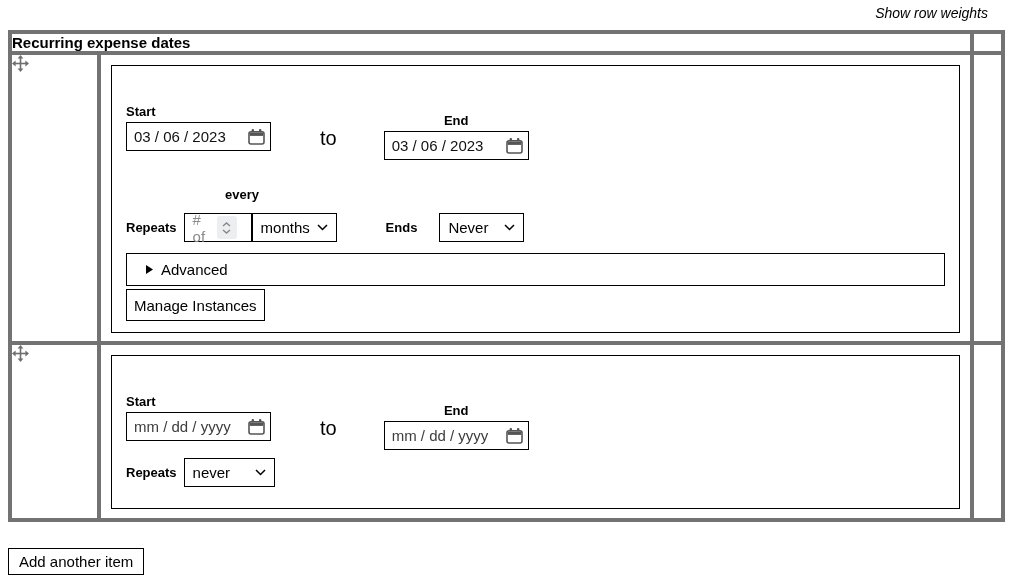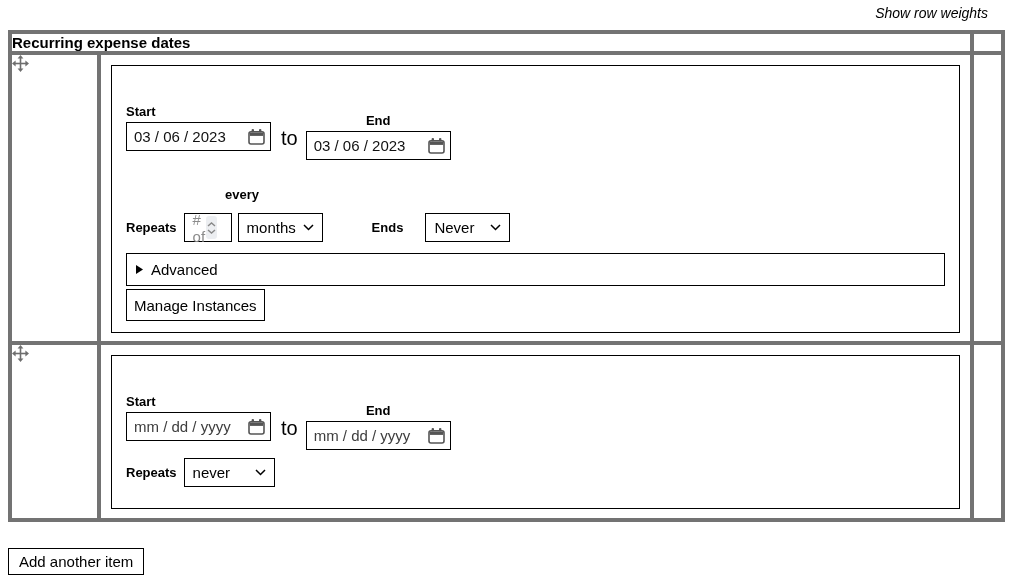--- a/index.html
+++ b/index.html
@@ -27,21 +27,21 @@
     text-align: left; font-size: 15px; font-weight: bold;
     padding: 14px 12px 13px 12px;
   }
   td.handle-cell { padding: 11px 0 0 16px; }
   .drag-handle { display: inline-block; cursor: move; line-height: 0; }
   .item-fieldset {
     margin: 10px 10px 8px 10px; border: 1px solid #000;
     padding: 0 14px 11px 14px; background: #fff;
   }
   .item-fieldset.second { margin-bottom: 6px; padding-bottom: 21px; }
-  .dates-row { display: flex; align-items: flex-start; margin-top: 39px; }
+  .dates-row { display: flex; align-items: flex-start; margin-top: 39px; gap: 39px; }
   .field-label {
     display: block; font-size: 13px; font-weight: bold;
     line-height: 13px; margin-bottom: 4px; color: #000;
   }
   .end-group { position: relative; top: 9px; }
   .end-group .field-label { text-align: center; }
   .date-input {
     width: 145px; height: 29px; border: 1px solid #000; background: #fff;
     display: flex; align-items: center; justify-content: space-between;
     padding: 0 5px 0 7px; font-size: 15px; color: #111; cursor: text;
@@ -49,42 +49,42 @@
   .date-input.empty { color: #3d3d3d; }
   .to-sep { font-size: 20px; margin: 22px 8px 0 10px; text-align: right; }
   .every-label {
     font-size: 13px; font-weight: bold; line-height: 13px;
     margin: 37px 0 0 99px;
   }
   .repeats-row { display: flex; align-items: center; margin-top: 12px; }
   .inline-label { font-size: 13px; font-weight: bold; }
   .repeats-gap { margin-right: 7px; }
   .number-input {
-    width: 48px; height: 29px; border: 1px solid #000; background: #fff;
+    width: 68px; height: 29px; border: 1px solid #000; background: #fff;
     display: flex; align-items: center; justify-content: space-between;
     padding: 0 14px 0 8px; cursor: text;
   }
   .placeholder-text { color: #8b8b8b; font-size: 15px; }
   .spinner {
     width: 20px; height: 23px; background: #eceef1; border-radius: 3px;
     display: flex; flex-direction: column; align-items: center;
     justify-content: center; row-gap: 2px; cursor: pointer;
   }
   .select-box {
     height: 29px; border: 1px solid #000; background: #fff;
     display: flex; align-items: center; justify-content: space-between;
     padding: 0 8px; font-size: 15px; cursor: default;
   }
-  .period-select { width: 85px; margin-left: 6px; }
+  .period-select { width: 85px; margin-left: 0; }
   .ends-label { margin-left: 49px; }
   .ends-select { width: 85px; margin-left: 22px; }
   .repeats-select { width: 91px; margin-left: 7px; }
   .advanced-details {
     margin-top: 11px; height: 33px; border: 1px solid #000;
-    display: flex; align-items: center; padding: 0 9px;
+    display: flex; align-items: center; padding: 0 19px;
     font-size: 15px; cursor: pointer;
   }
   .details-marker { display: inline-flex; margin-right: 8px; line-height: 0; }
   .manage-btn {
     margin-top: 3px; display: inline-flex; align-items: center;
     height: 32px; padding: 0 7px; border: 1px solid #000; background: #fff;
     font-size: 15px; font-family: "Liberation Sans", sans-serif; cursor: pointer;
   }
   .add-item-btn {
     position: absolute; left: 8px; top: 548px;

